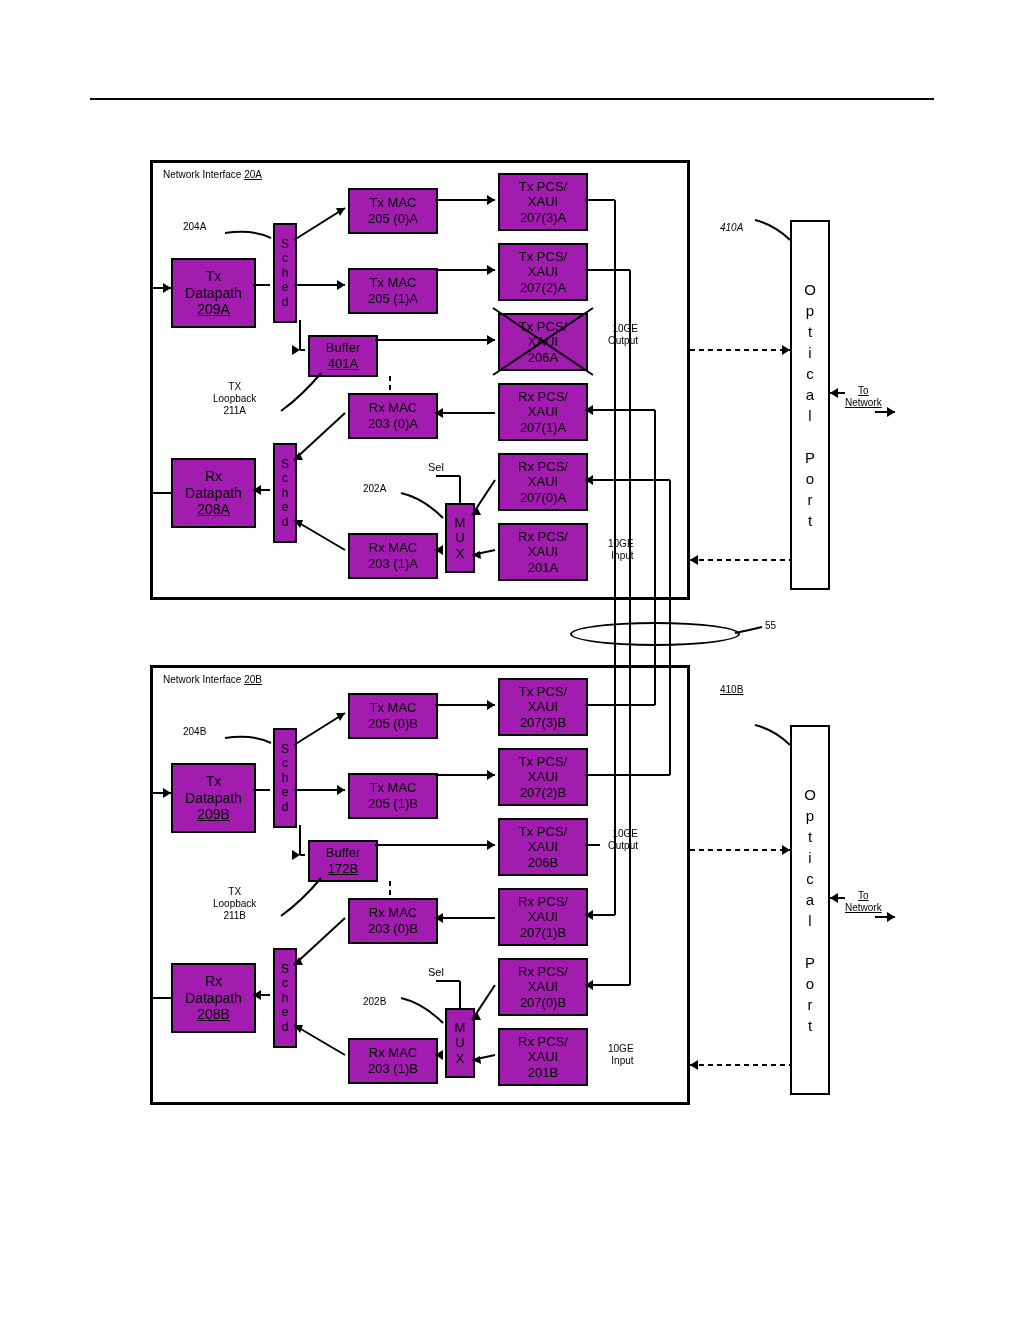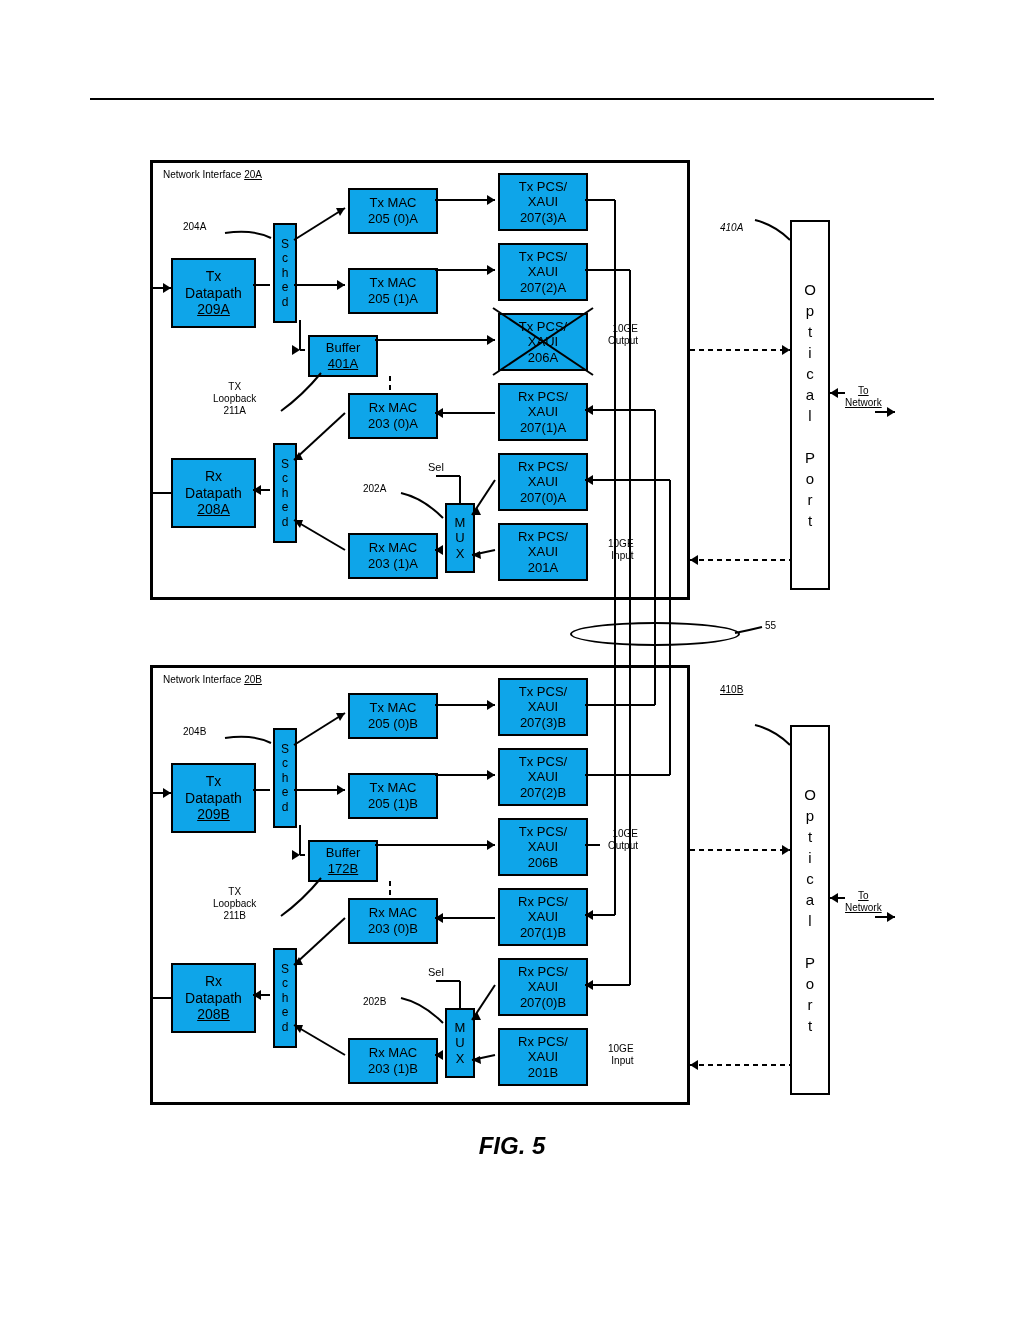--- a/index.html
+++ b/index.html
@@ -2,21 +2,21 @@
 <html><head>
 <meta charset="utf-8">
 <style>
 * { margin: 0; padding: 0; box-sizing: border-box; }
 body { font-family: Arial, sans-serif; background: #fff; width: 1024px; height: 1320px; position: relative; }
 .page { position: absolute; top: 0; left: 0; width: 1024px; height: 1320px; }
 .header { position: absolute; top: 74px; left: 90px; right: 90px; display: flex; justify-content: space-between; font-size: 16px; font-weight: bold; }
 .header-line { position: absolute; top: 98px; left: 90px; right: 90px; border-top: 2px solid #000; }
 .diagram-area { position: absolute; top: 160px; left: 150px; width: 760px; height: 960px; }
 .interface-box { position: absolute; border: 3px solid #000; background: #fff; }
-.block { position: absolute; border: 2px solid #000; background: #0ea5e9; text-align: center; font-size: 14px; line-height: 1.2; display: flex; flex-direction: column; justify-content: center; align-items: center; }
+.block { position: absolute; border: 2px solid #000; background: #a21caf; text-align: center; font-size: 14px; line-height: 1.2; display: flex; flex-direction: column; justify-content: center; align-items: center; }
 .block-small { font-size: 13px; }
 .label { position: absolute; font-size: 10px; line-height: 1.2; }
 .underline { text-decoration: underline; }
 .sched { width: 24px; height: 100px; }
 .fig-label { position: absolute; bottom: 160px; left: 0; right: 0; text-align: center; font-size: 24px; font-style: italic; font-weight: bold; }
 .optical-port { position: absolute; border: 2px solid #000; background: #fff; width: 40px; display: flex; flex-direction: column; justify-content: center; align-items: center; font-size: 15px; }
 .optical-port div { line-height: 1.4; }
 .ellipse { position: absolute; border: 2px solid #000; border-radius: 50%; background: transparent; }
 line, path { stroke: #000; stroke-width: 2; fill: none; }
 .dashed { stroke-dasharray: 5,4; }
@@ -444,14 +444,13 @@
         <polygon points="285,895 293,890 293,900" fill="#000"></polygon>
       <line x1="195" y1="895" x2="144" y2="865"></line>
         <polygon points="144,865 153,865 150,873" fill="#000"></polygon>
       <line x1="120" y1="835" x2="103" y2="835"></line>
         <polygon points="103,835 111,830 111,840" fill="#000"></polygon>
       <line x1="240" y1="735" x2="240" y2="719" class="dashed"></line>
     </svg>
 
   </div>
 
-  <div class="fig-label">FIG. 5</div>
 </div>
 
 </body></html>

